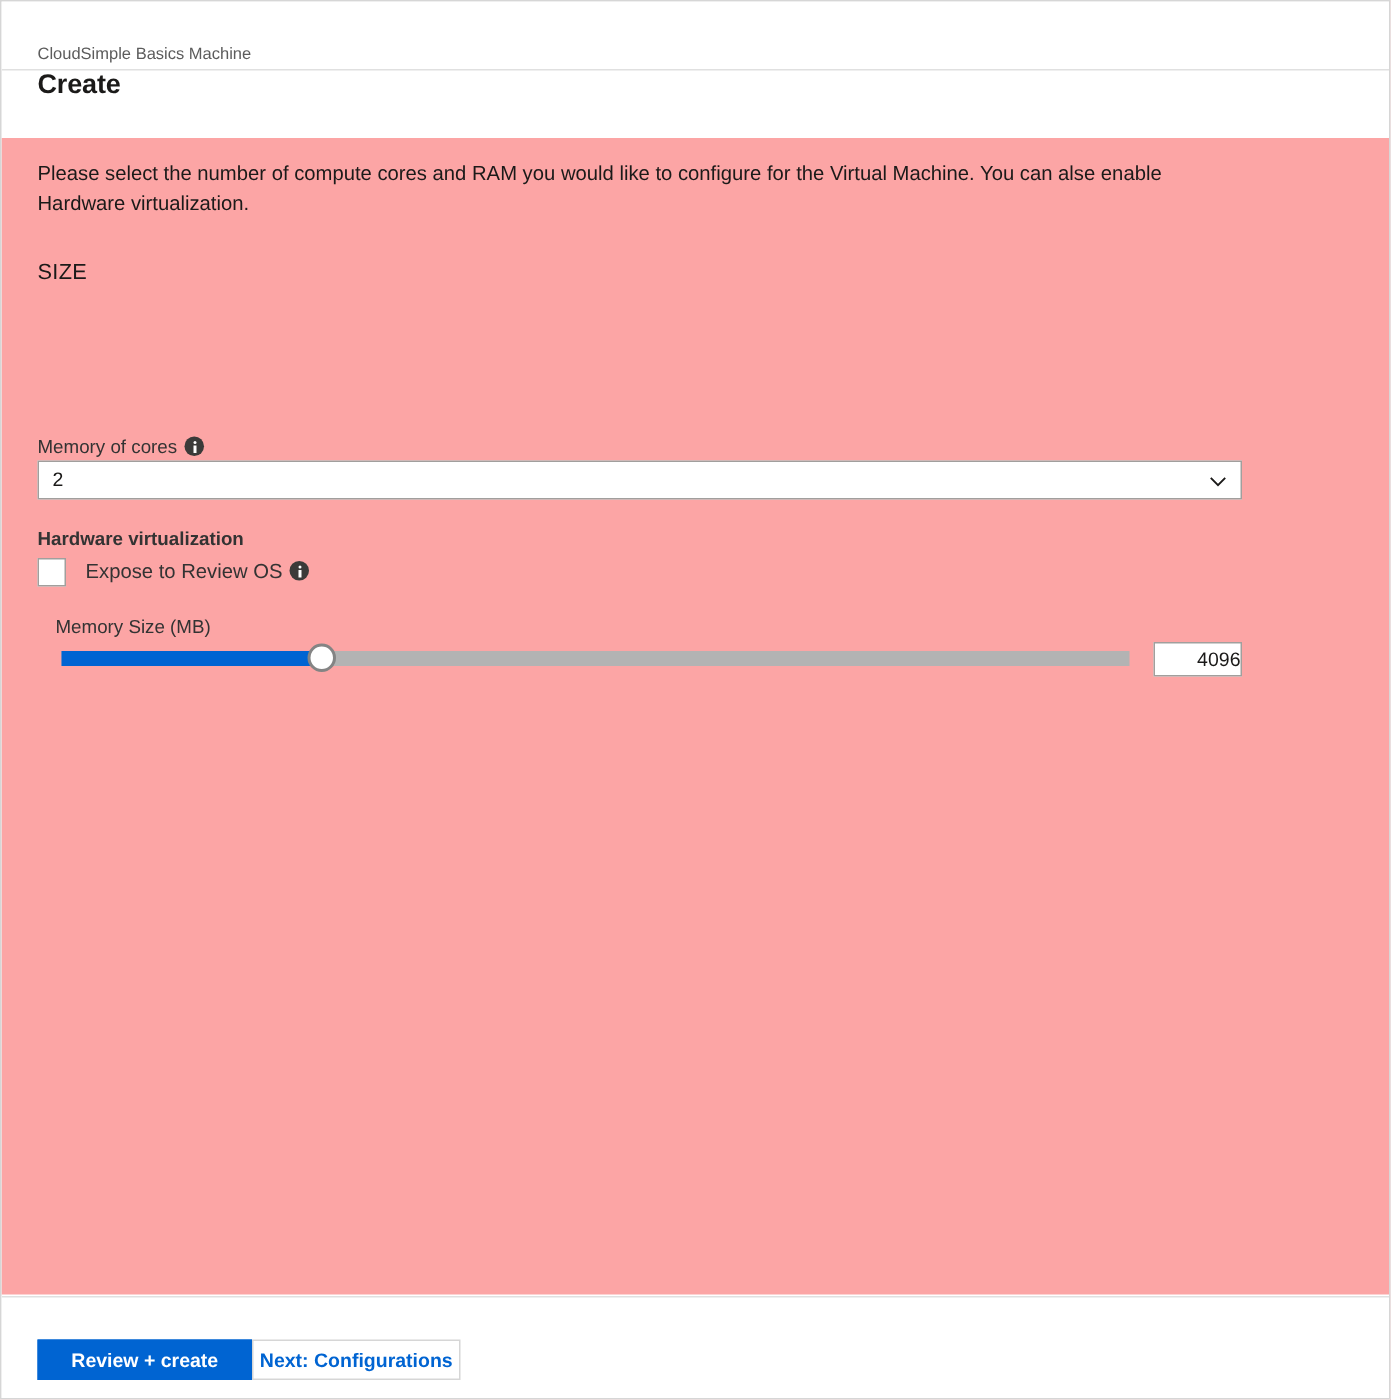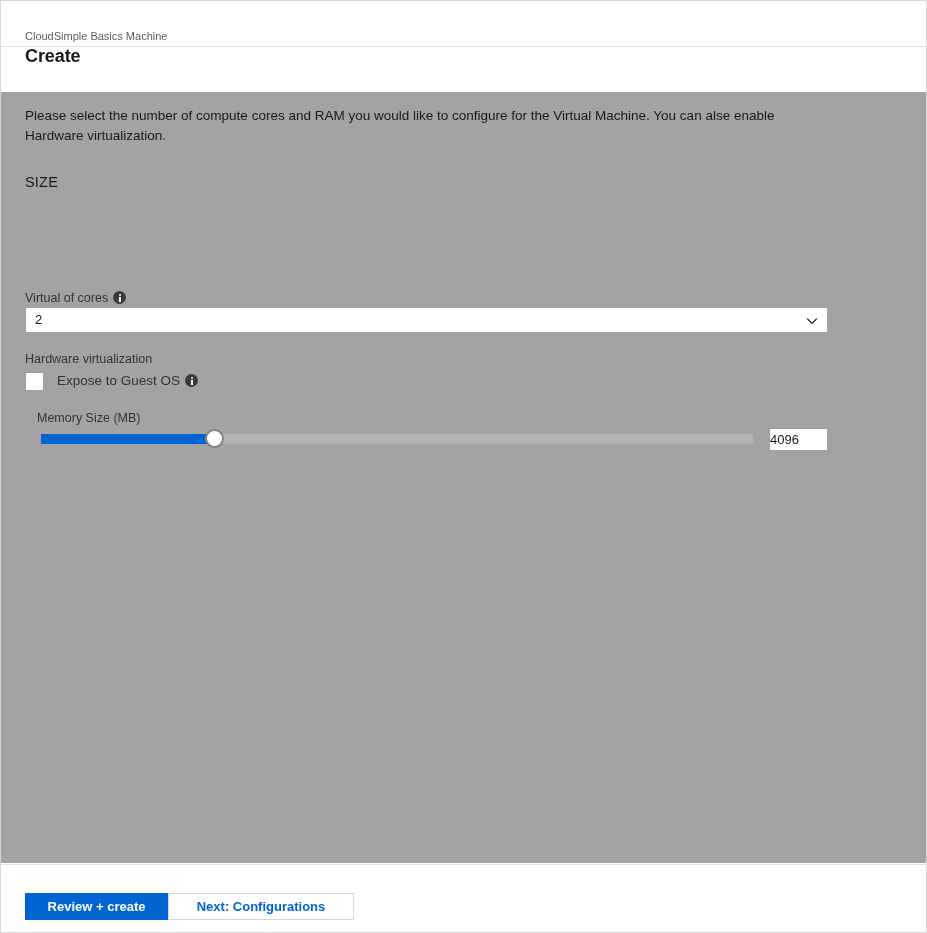--- a/index.html
+++ b/index.html
@@ -78,21 +78,21 @@
   }
   .tab .req { color: #d13438; }
 
   
   .content {
     position: absolute;
     left: 0;
     top: 91px;
     width: 925px;
     bottom: 69px;
-    background: #a3a3a3;
+    background: #fca5a5;
   }
   .intro {
     position: absolute;
     left: 24px;
     top: 14px;
     width: 800px;
     font-size: 13.5px;
     line-height: 20px;
     color: #1b1a19;
   }
@@ -105,21 +105,21 @@
     letter-spacing: 0.2px;
   }
 
   .field-label {
     position: absolute;
     font-size: 12.5px;
     color: #333333;
     white-space: nowrap;
   }
   #cores-label { left: 24px; top: 199px; }
-  #hv-label    { left: 24px; top: 260px; }
+  #hv-label    { left: 24px; top: 260px; font-weight: bold; }
   #mem-label   { left: 36px; top: 319px; }
 
   .info-icon {
     display: inline-block;
     vertical-align: -2px;
     margin-left: 5px;
     width: 13px;
     height: 13px;
     border-radius: 50%;
     background: #3b3a39;
@@ -233,21 +233,21 @@
     position: absolute;
     left: 768px;
     top: 336px;
     width: 59px;
     height: 23px;
     box-sizing: border-box;
     border: 1px solid #a19f9d;
     background: #ffffff;
     font-size: 13px;
     color: #1b1a19;
-    text-align: left;
+    text-align: right;
     line-height: 21px;
   }
 
   
   .footer {
     position: absolute;
     left: 0;
     bottom: 0;
     width: 925px;
     height: 68px;
@@ -270,21 +270,21 @@
   }
   .btn-primary {
     left: 24px;
     width: 143px;
     background: #0064d2;
     color: #ffffff;
     border: 1px solid #0064d2;
   }
   .btn-secondary {
     left: 167px;
-    width: 186px;
+    width: 139px;
     background: #ffffff;
     color: #0064d2;
     border: 1px solid #d6d6d6;
   }
 </style>
 </head>
 <body>
 
 <div class="blade">
 
@@ -294,35 +294,35 @@
   </div>
 
 
   <div class="content">
 
     <div class="intro">Please select the number of compute cores and RAM you would like to configure for the Virtual Machine. You can alse enable Hardware virtualization.</div>
 
     <div class="section-title">SIZE</div>
 
     <div class="field-label" id="cores-label">
-      <span>Virtual of cores</span><span class="info-icon"></span>
+      <span>Memory of cores</span><span class="info-icon"></span>
     </div>
 
     <div class="dropdown">
       <span class="dropdown-value">2</span>
       <svg class="chevron" viewBox="0 0 12 12">
         <path d="M1.2 3.6 L6 8.4 L10.8 3.6" fill="none" stroke="#1b1a19" stroke-width="1.3"></path>
       </svg>
     </div>
 
     <div class="field-label" id="hv-label">Hardware virtualization</div>
 
     <div class="checkbox-row">
       <span class="checkbox-box"></span>
-      <span class="checkbox-text"><span>Expose to Guest OS</span><span class="info-icon"></span></span>
+      <span class="checkbox-text"><span>Expose to Review OS</span><span class="info-icon"></span></span>
     </div>
 
     <div class="field-label" id="mem-label">Memory Size (MB)</div>
 
     <div class="slider">
       <div class="slider-track"></div>
       <div class="slider-fill" id="slider-fill" style="width: 173.728px;"></div>
       <div class="slider-thumb" id="slider-thumb" style="left: 164.228px;"></div>
     </div>
     <div class="slider-value">4096</div>

